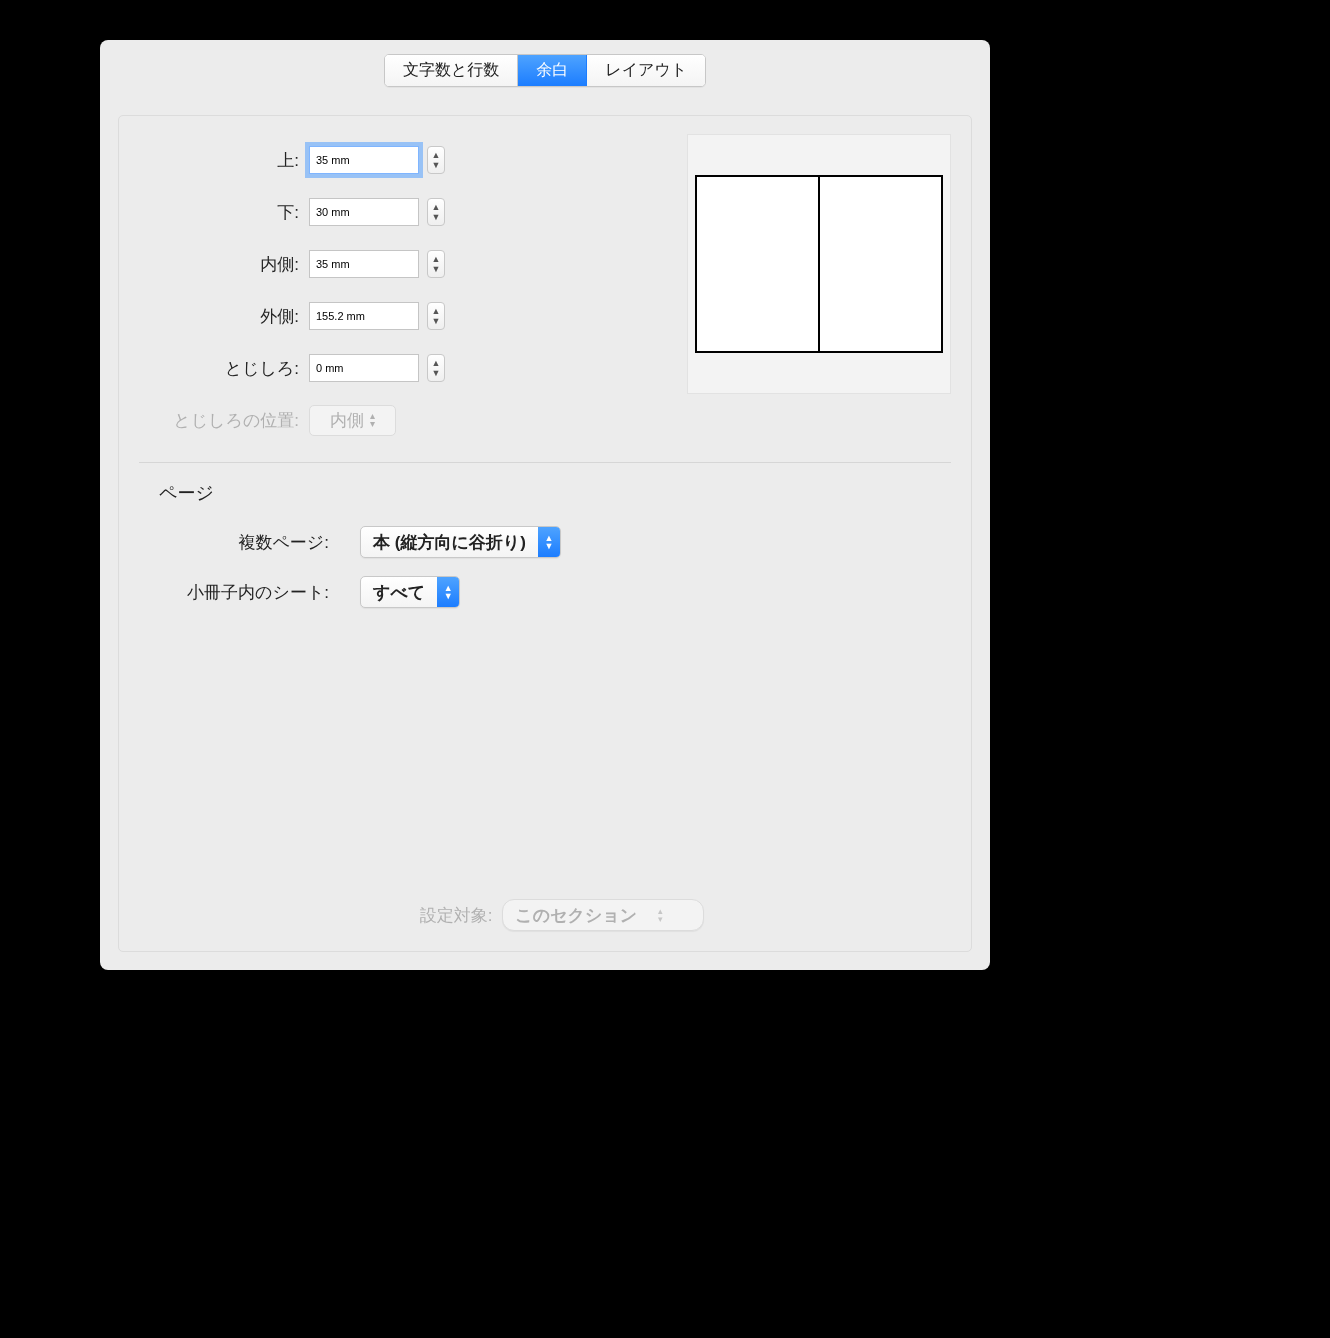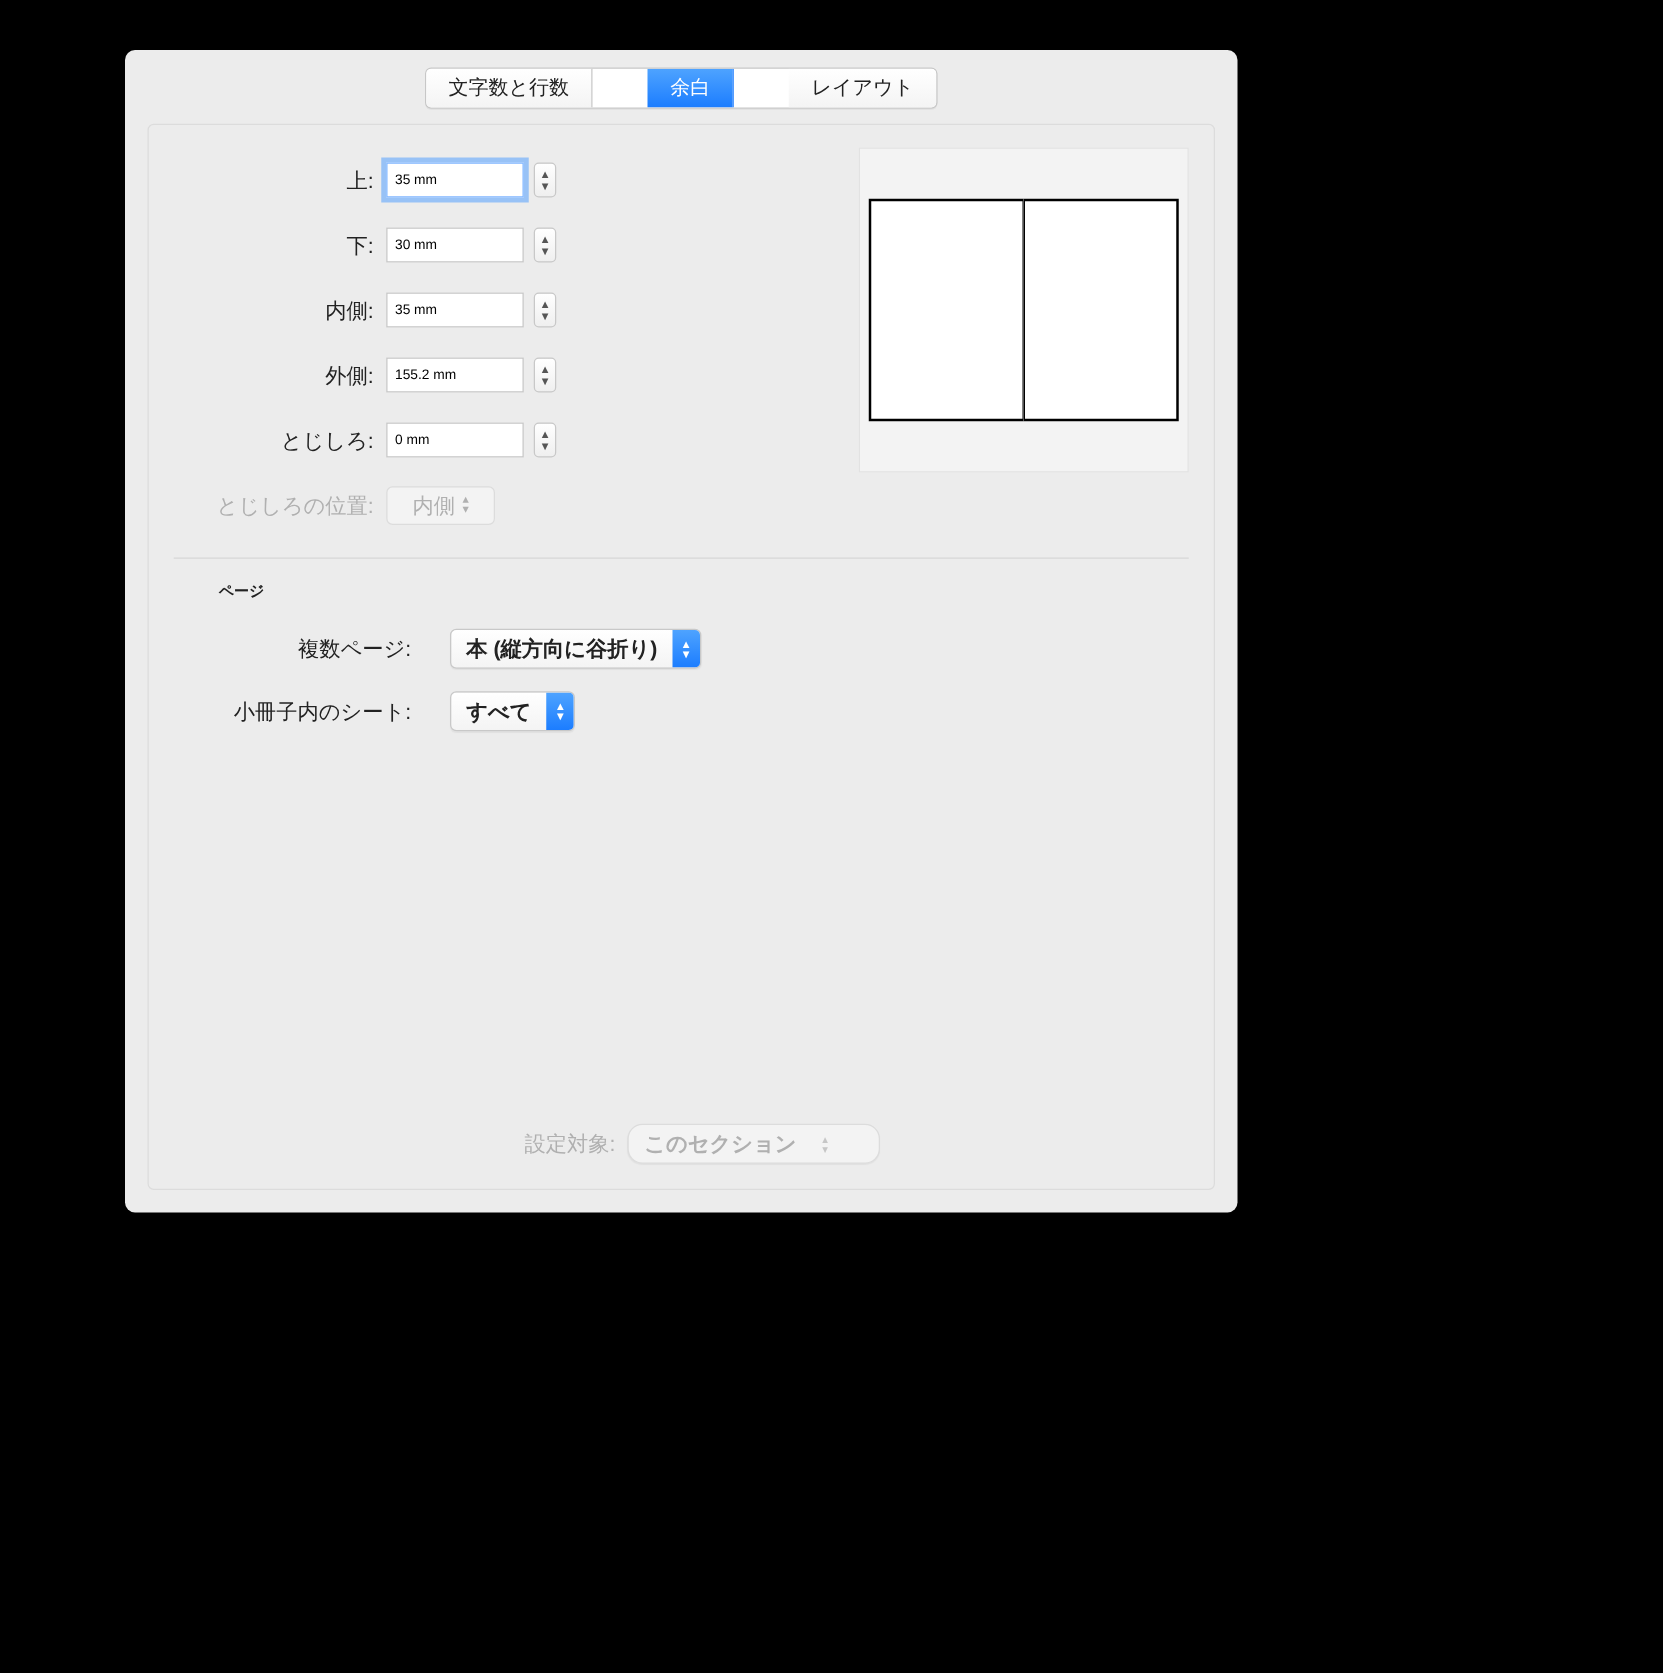--- a/index.html
+++ b/index.html
@@ -27,28 +27,27 @@
     border-bottom:1px solid #d9d9d9;
     background:linear-gradient(#f7f7f7,#ececec);
     border-radius:8px 8px 0 0;
   }
   .content{
     flex:1;
     padding:10px 18px 18px 18px;
     display:flex;flex-direction:column;
   }
   .segmented{
-    margin:4px auto 0 auto;
+    margin:4px auto 16px auto;
     display:flex;
     border:1px solid #c7c7c7;
     border-radius:5px;
     overflow:hidden;
     background:#fff;
     box-shadow:0 1px 0 rgba(0,0,0,.04);
-    gap:44px;
   }
   .segmented .seg{
     padding:5px 18px;
     font-size:16px;
     border-right:1px solid #c7c7c7;
     background:linear-gradient(#fff,#f4f4f4);
     cursor:default;
   }
   .segmented .seg:last-child{border-right:none;}
   .segmented .seg.active{
@@ -119,21 +118,21 @@
     flex:1;
     background:#fff;
     border:2px solid #000;
   }
   .pages .pg:first-child{border-right-width:1px;}
   .pages .pg:last-child{border-left-width:1px;}
   hr.sep{
     border:none;border-top:1px solid #d6d6d6;
     margin:16px 0 14px 0;
   }
-  .section-title{font-weight:700;margin:4px 0 12px 36px;font-size:12px;}
+  .section-title{font-weight:400;margin:4px 0 12px 20px;font-size:18px;}
   .line{display:flex;align-items:center;height:50px;gap:21px;}
   .line .lab2{width:190px;text-align:right;padding-right:10px;white-space:nowrap;}
   .popup{
     display:inline-flex;align-items:stretch;
     border:1px solid #c8c8c8;border-radius:5px;
     background:linear-gradient(#fff,#f4f4f4);
     height:30px;overflow:hidden;
     box-shadow:0 1px 1px rgba(0,0,0,.05);
   }
   .popup .ptxt{padding:4px 12px;display:flex;align-items:center;font-weight:bold;}

